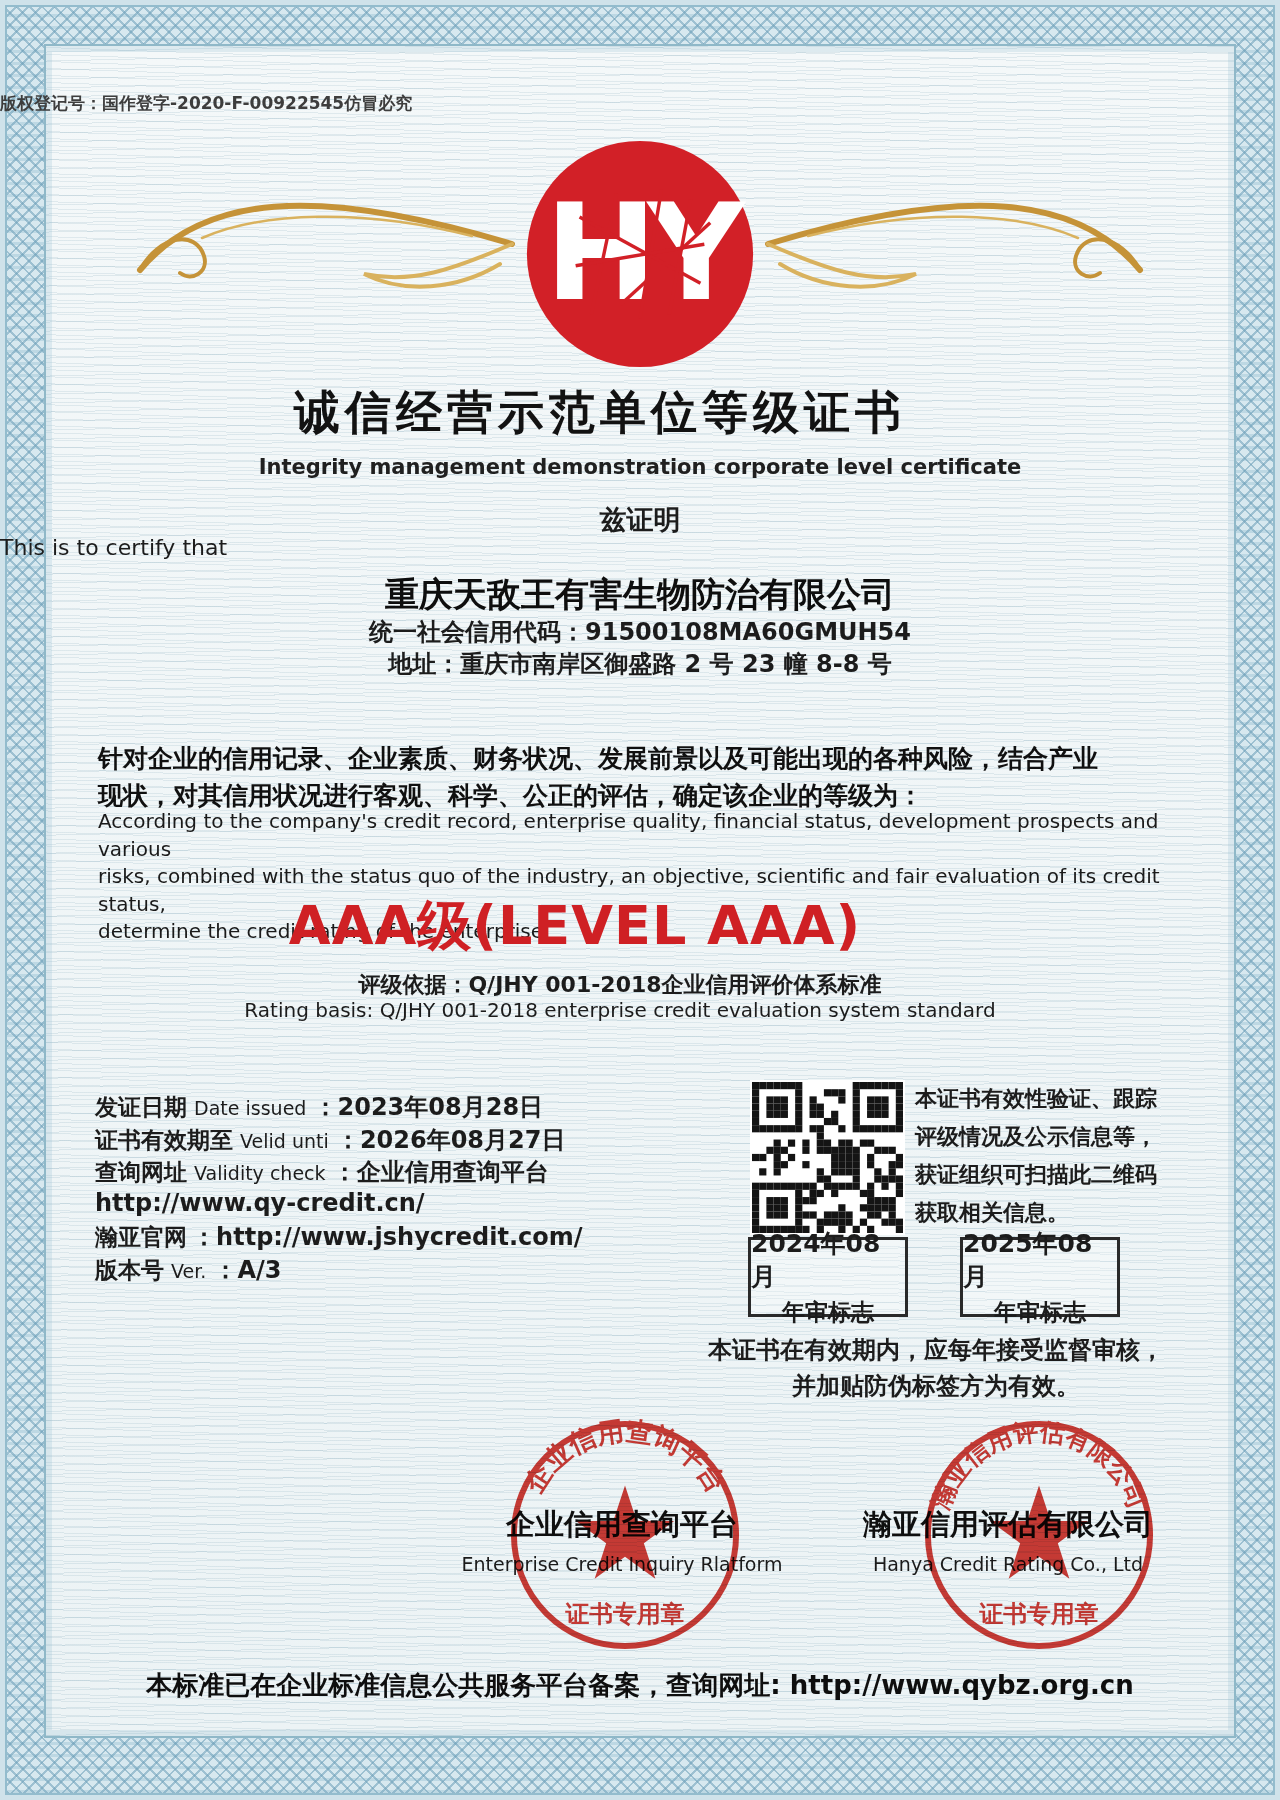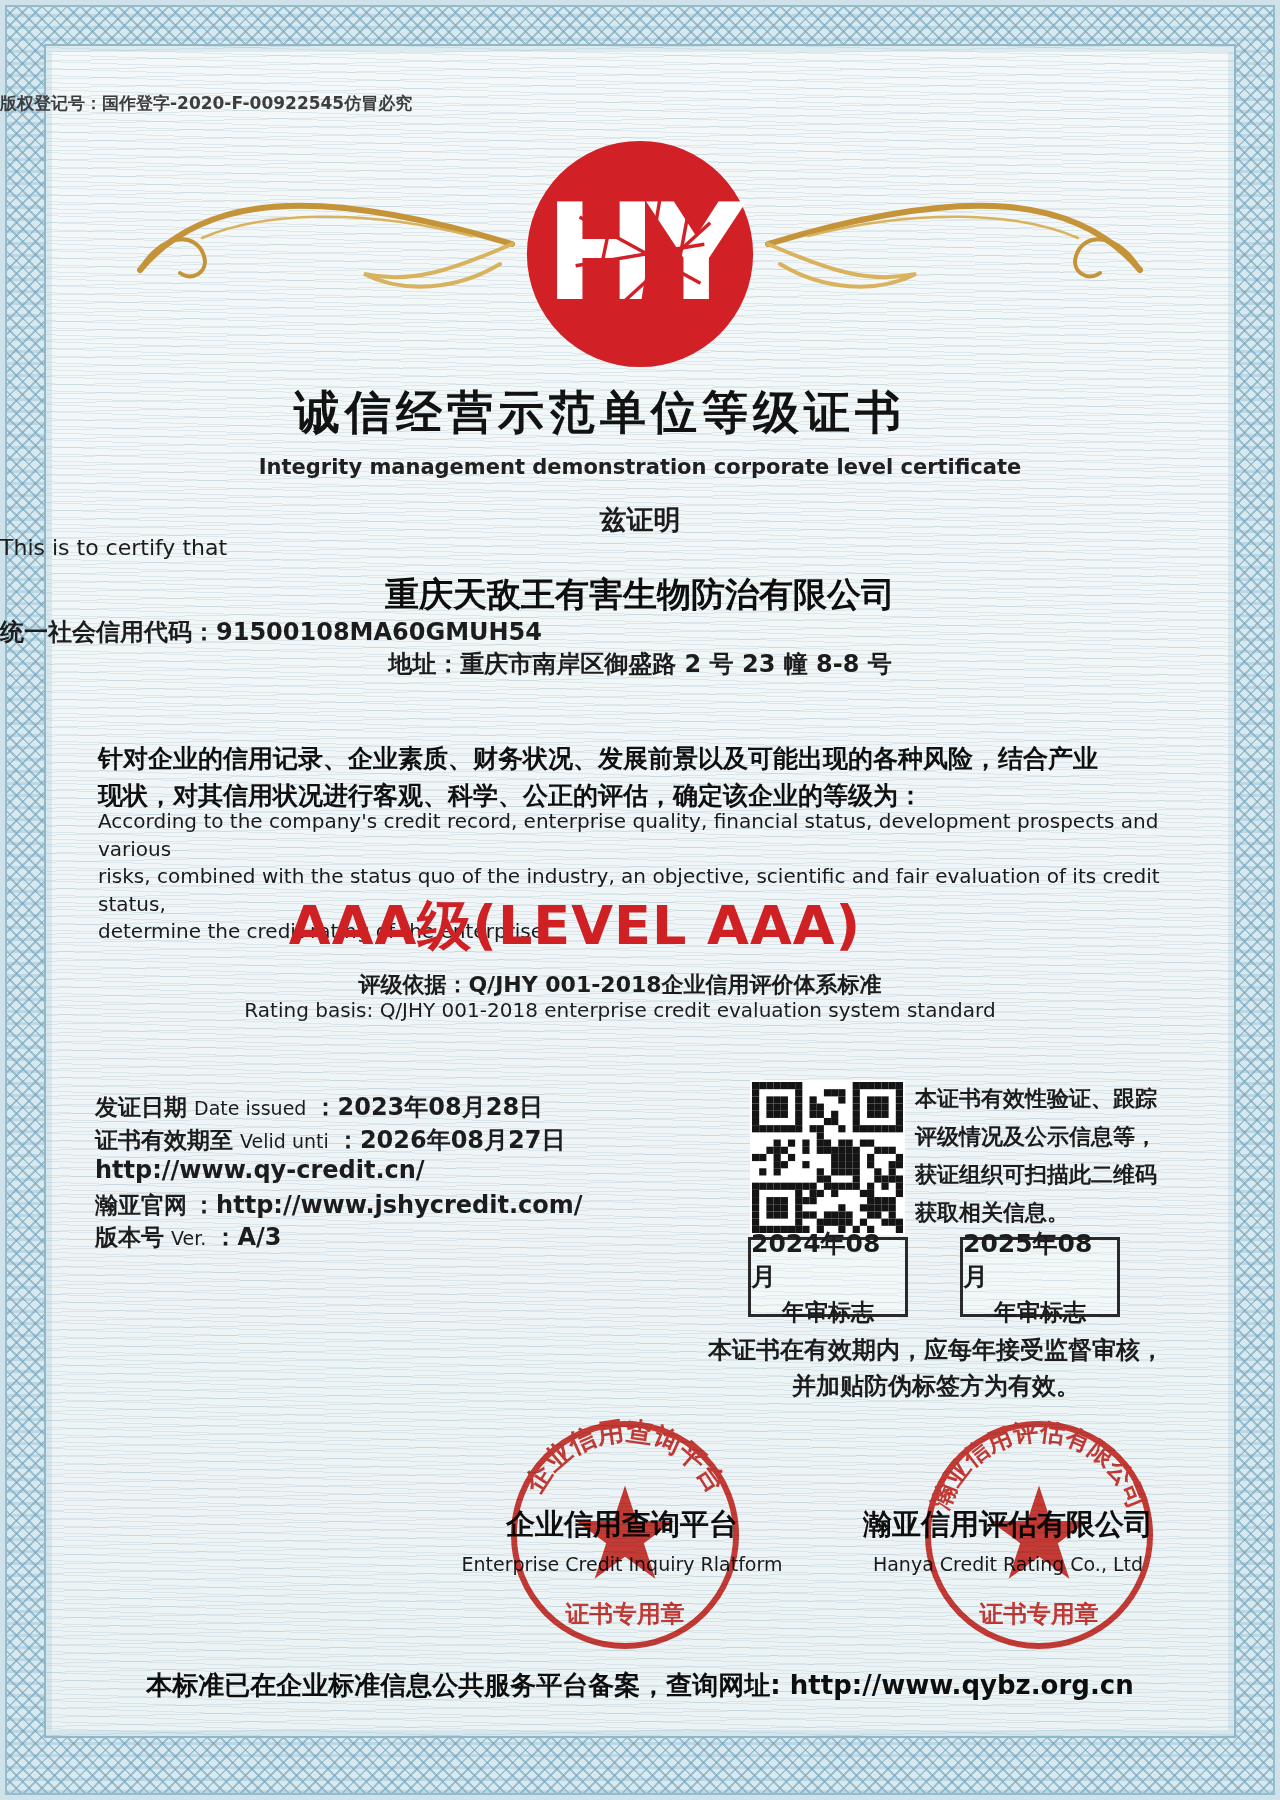--- a/index.html
+++ b/index.html
@@ -32,21 +32,21 @@
   .copyright{top:92px; left:0; right:370px; text-align:left; font-size:17px; font-weight:600; color:#3d3d3d;}
   .logo{top:137px; left:523px; width:234px; height:234px;}
   .flourish{top:178px; width:385px; height:135px;}
   .flourish.left{left:132px;}
   .flourish.right{left:763px; transform:scaleX(-1);}
   .title{top:382px; left:0; right:80px; margin:0; text-align:center; font-size:46px; font-weight:bold; letter-spacing:5px; color:#121212;}
   .title-en{top:455px; left:0; right:0; text-align:center; font-size:21px; font-weight:600; color:#202020;}
   .certify-cn{top:502px; left:0; right:0; text-align:center; font-size:27px; font-weight:600;}
   .certify-en{top:535px; left:0; right:0; text-align:left; font-size:22px;}
   .company-name{top:572px; left:0; right:0; text-align:center; font-size:34px; font-weight:bold; color:#0e0e0e;}
-  .company-code{top:616px; left:0; right:0; font-size:24px; font-weight:bold;}
+  .company-code{top:616px; left:0; right:0; text-align:center; font-size:24px; font-weight:bold;}
   .company-address{top:648px; left:0; right:0; text-align:center; font-size:24px; font-weight:bold;}
   .para-cn{top:740px; left:98px; width:1090px; font-size:25px; font-weight:600; line-height:37px; color:#101010;}
   .para-en{top:808px; left:98px; width:1090px; font-size:20px; line-height:27.5px; color:#1a1a1a;}
   .rating-level{top:890px; left:0; right:130px; text-align:center; font-size:54px; font-weight:bold; color:#cf2024; letter-spacing:1px;}
   .rating-basis-cn{top:970px; left:0; right:40px; text-align:center; font-size:22px; font-weight:600;}
   .rating-basis-en{top:998px; left:0; right:40px; text-align:center; font-size:20px;}
   .details{top:1091px; left:95px; width:580px;}
   .detail-row{height:32.6px; white-space:nowrap;}
   .dcn{font-size:23px; font-weight:bold;}
   .den{font-size:19px; margin:0 2px;}
@@ -133,20 +133,25 @@
   <div class="abs details">
     <div class="detail-row">
       <span class="dcn">发证日期</span>
       <span class="den">Date issued</span>
       <span class="dval">：2023年08月28日</span>
     </div>
     <div class="detail-row">
       <span class="dcn">证书有效期至</span>
       <span class="den">Velid unti</span>
       <span class="dval">：2026年08月27日</span>
+    </div>
+    <div class="detail-row">
+      <span class="dcn">查询网址</span>
+      <span class="den">Validity check</span>
+      <span class="dval">：企业信用查询平台</span>
     </div>
     <div class="detail-row">
       <span class="dval">http://www.qy-credit.cn/</span>
     </div>
     <div class="detail-row">
       <span class="dcn">瀚亚官网</span>
       <span class="dval">：http://www.jshycredit.com/</span>
     </div>
     <div class="detail-row">
       <span class="dcn">版本号</span>

